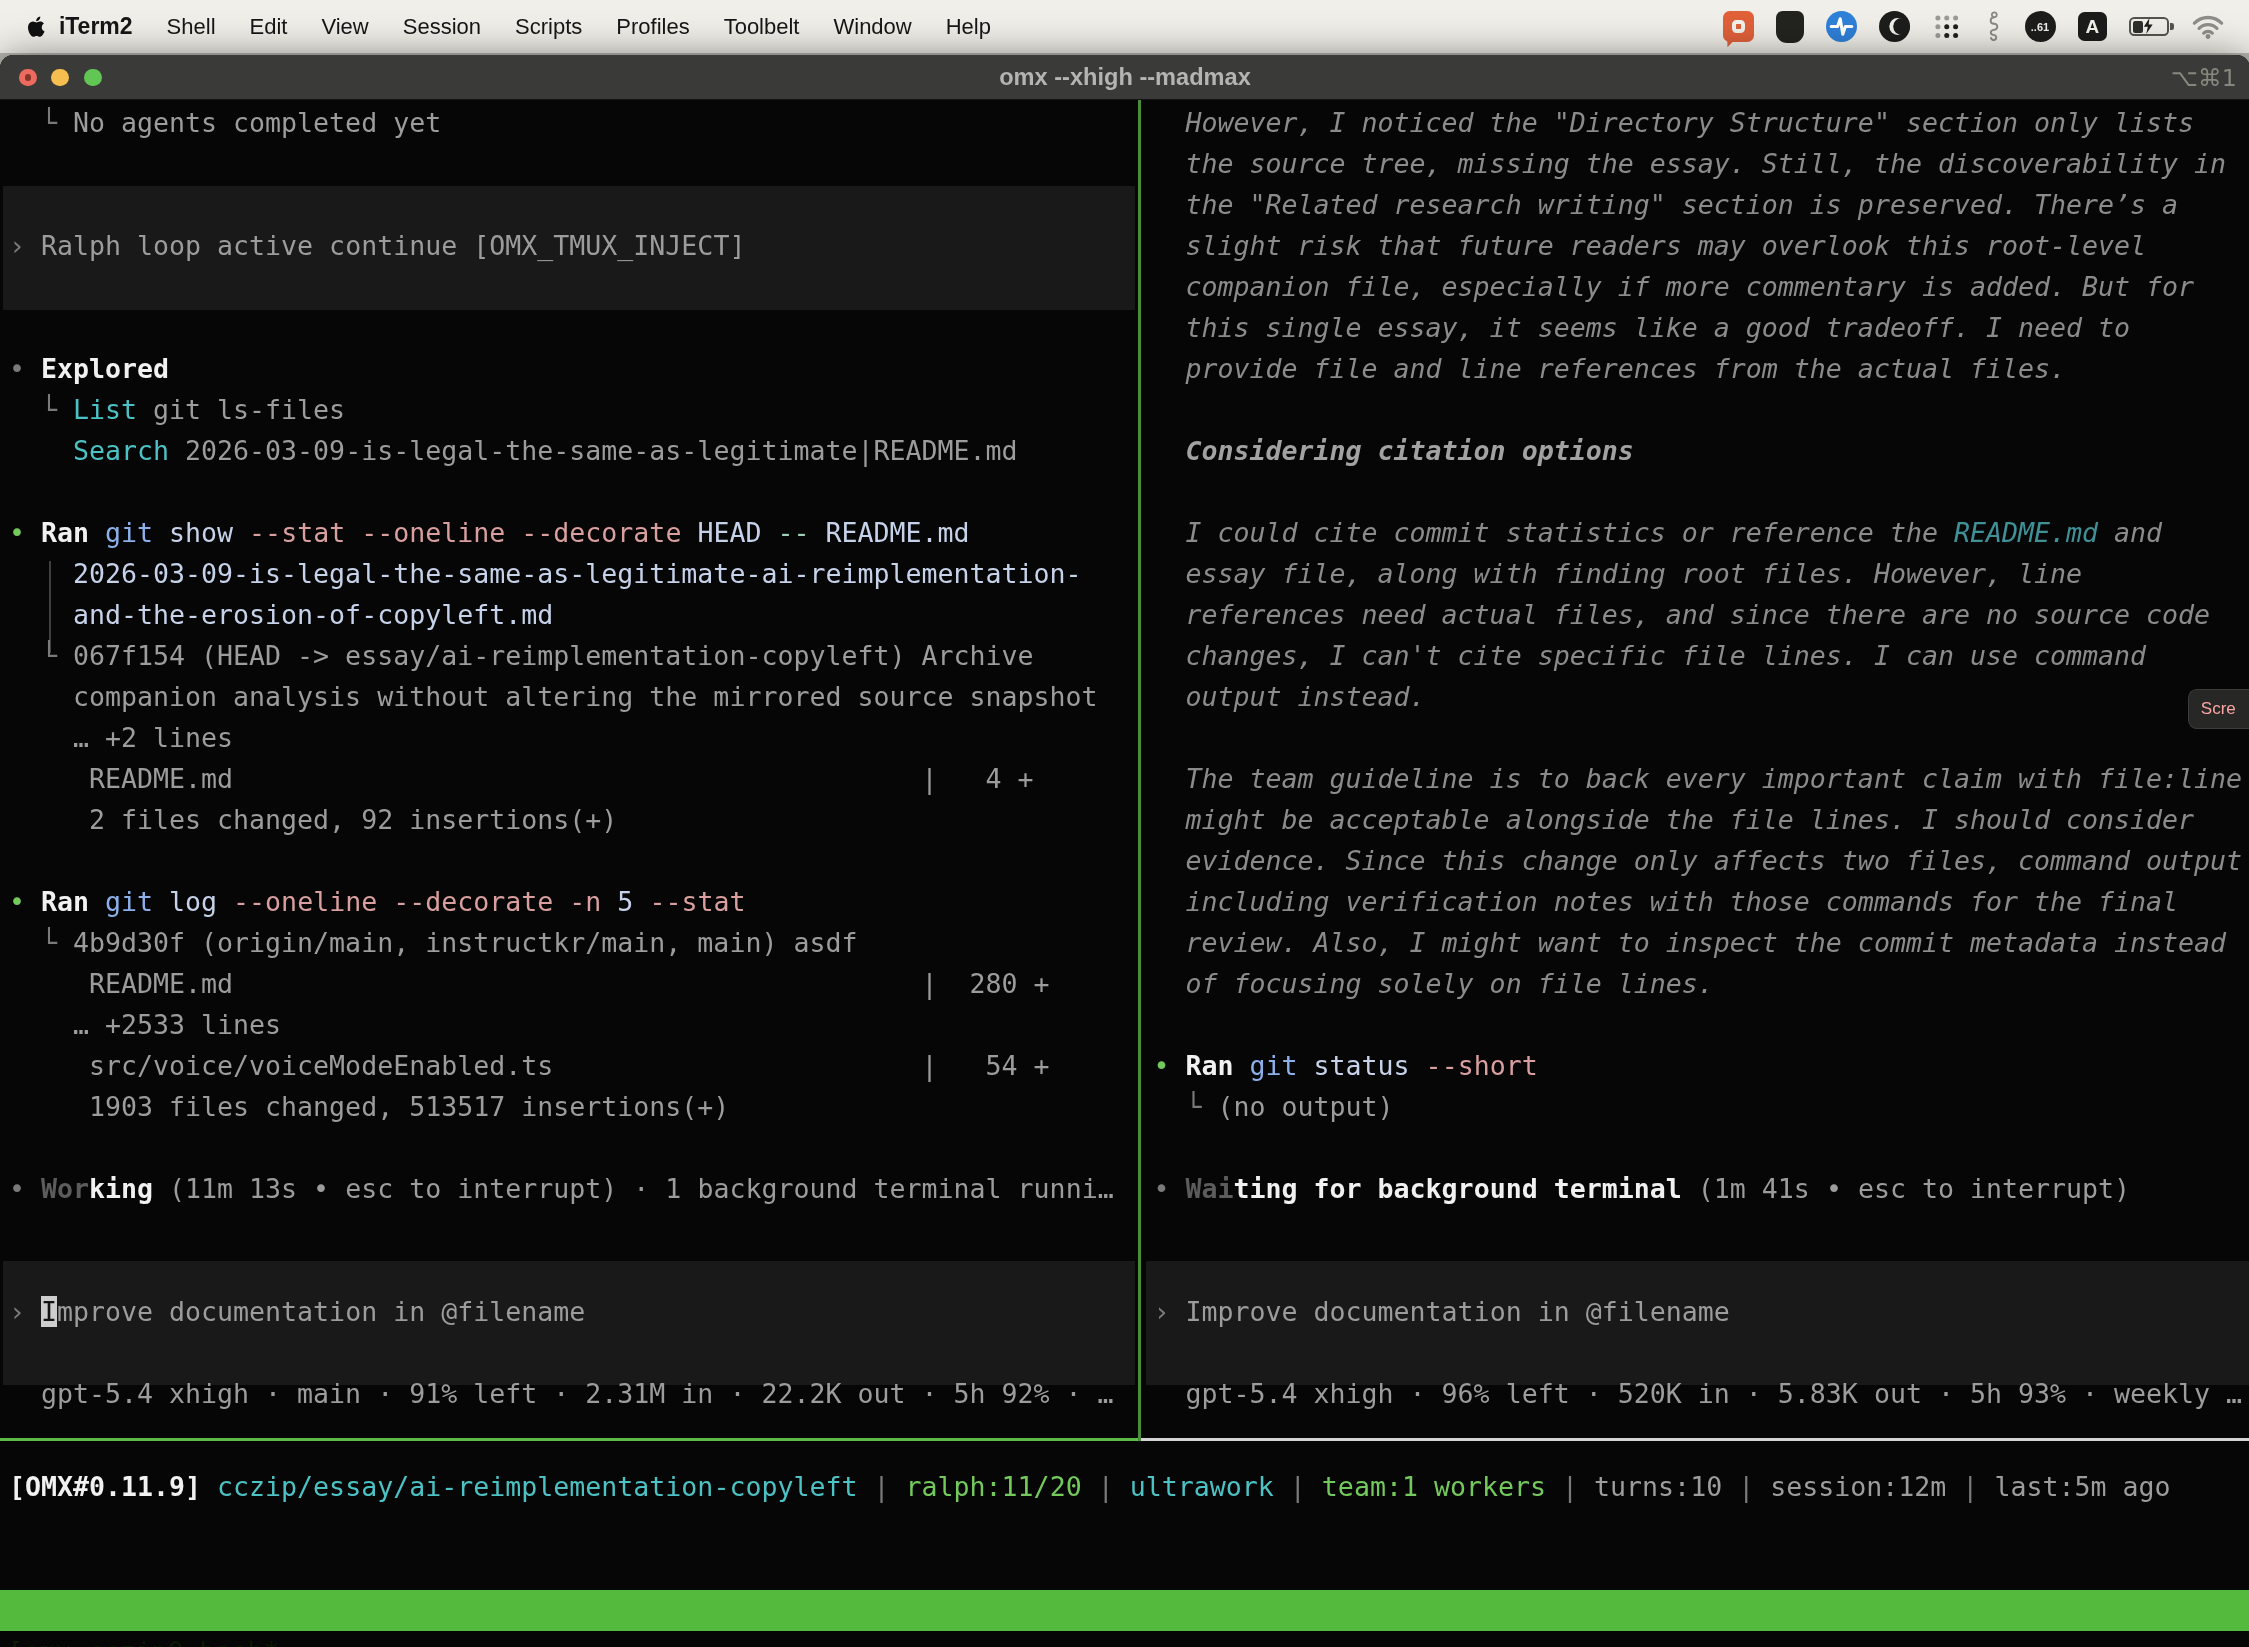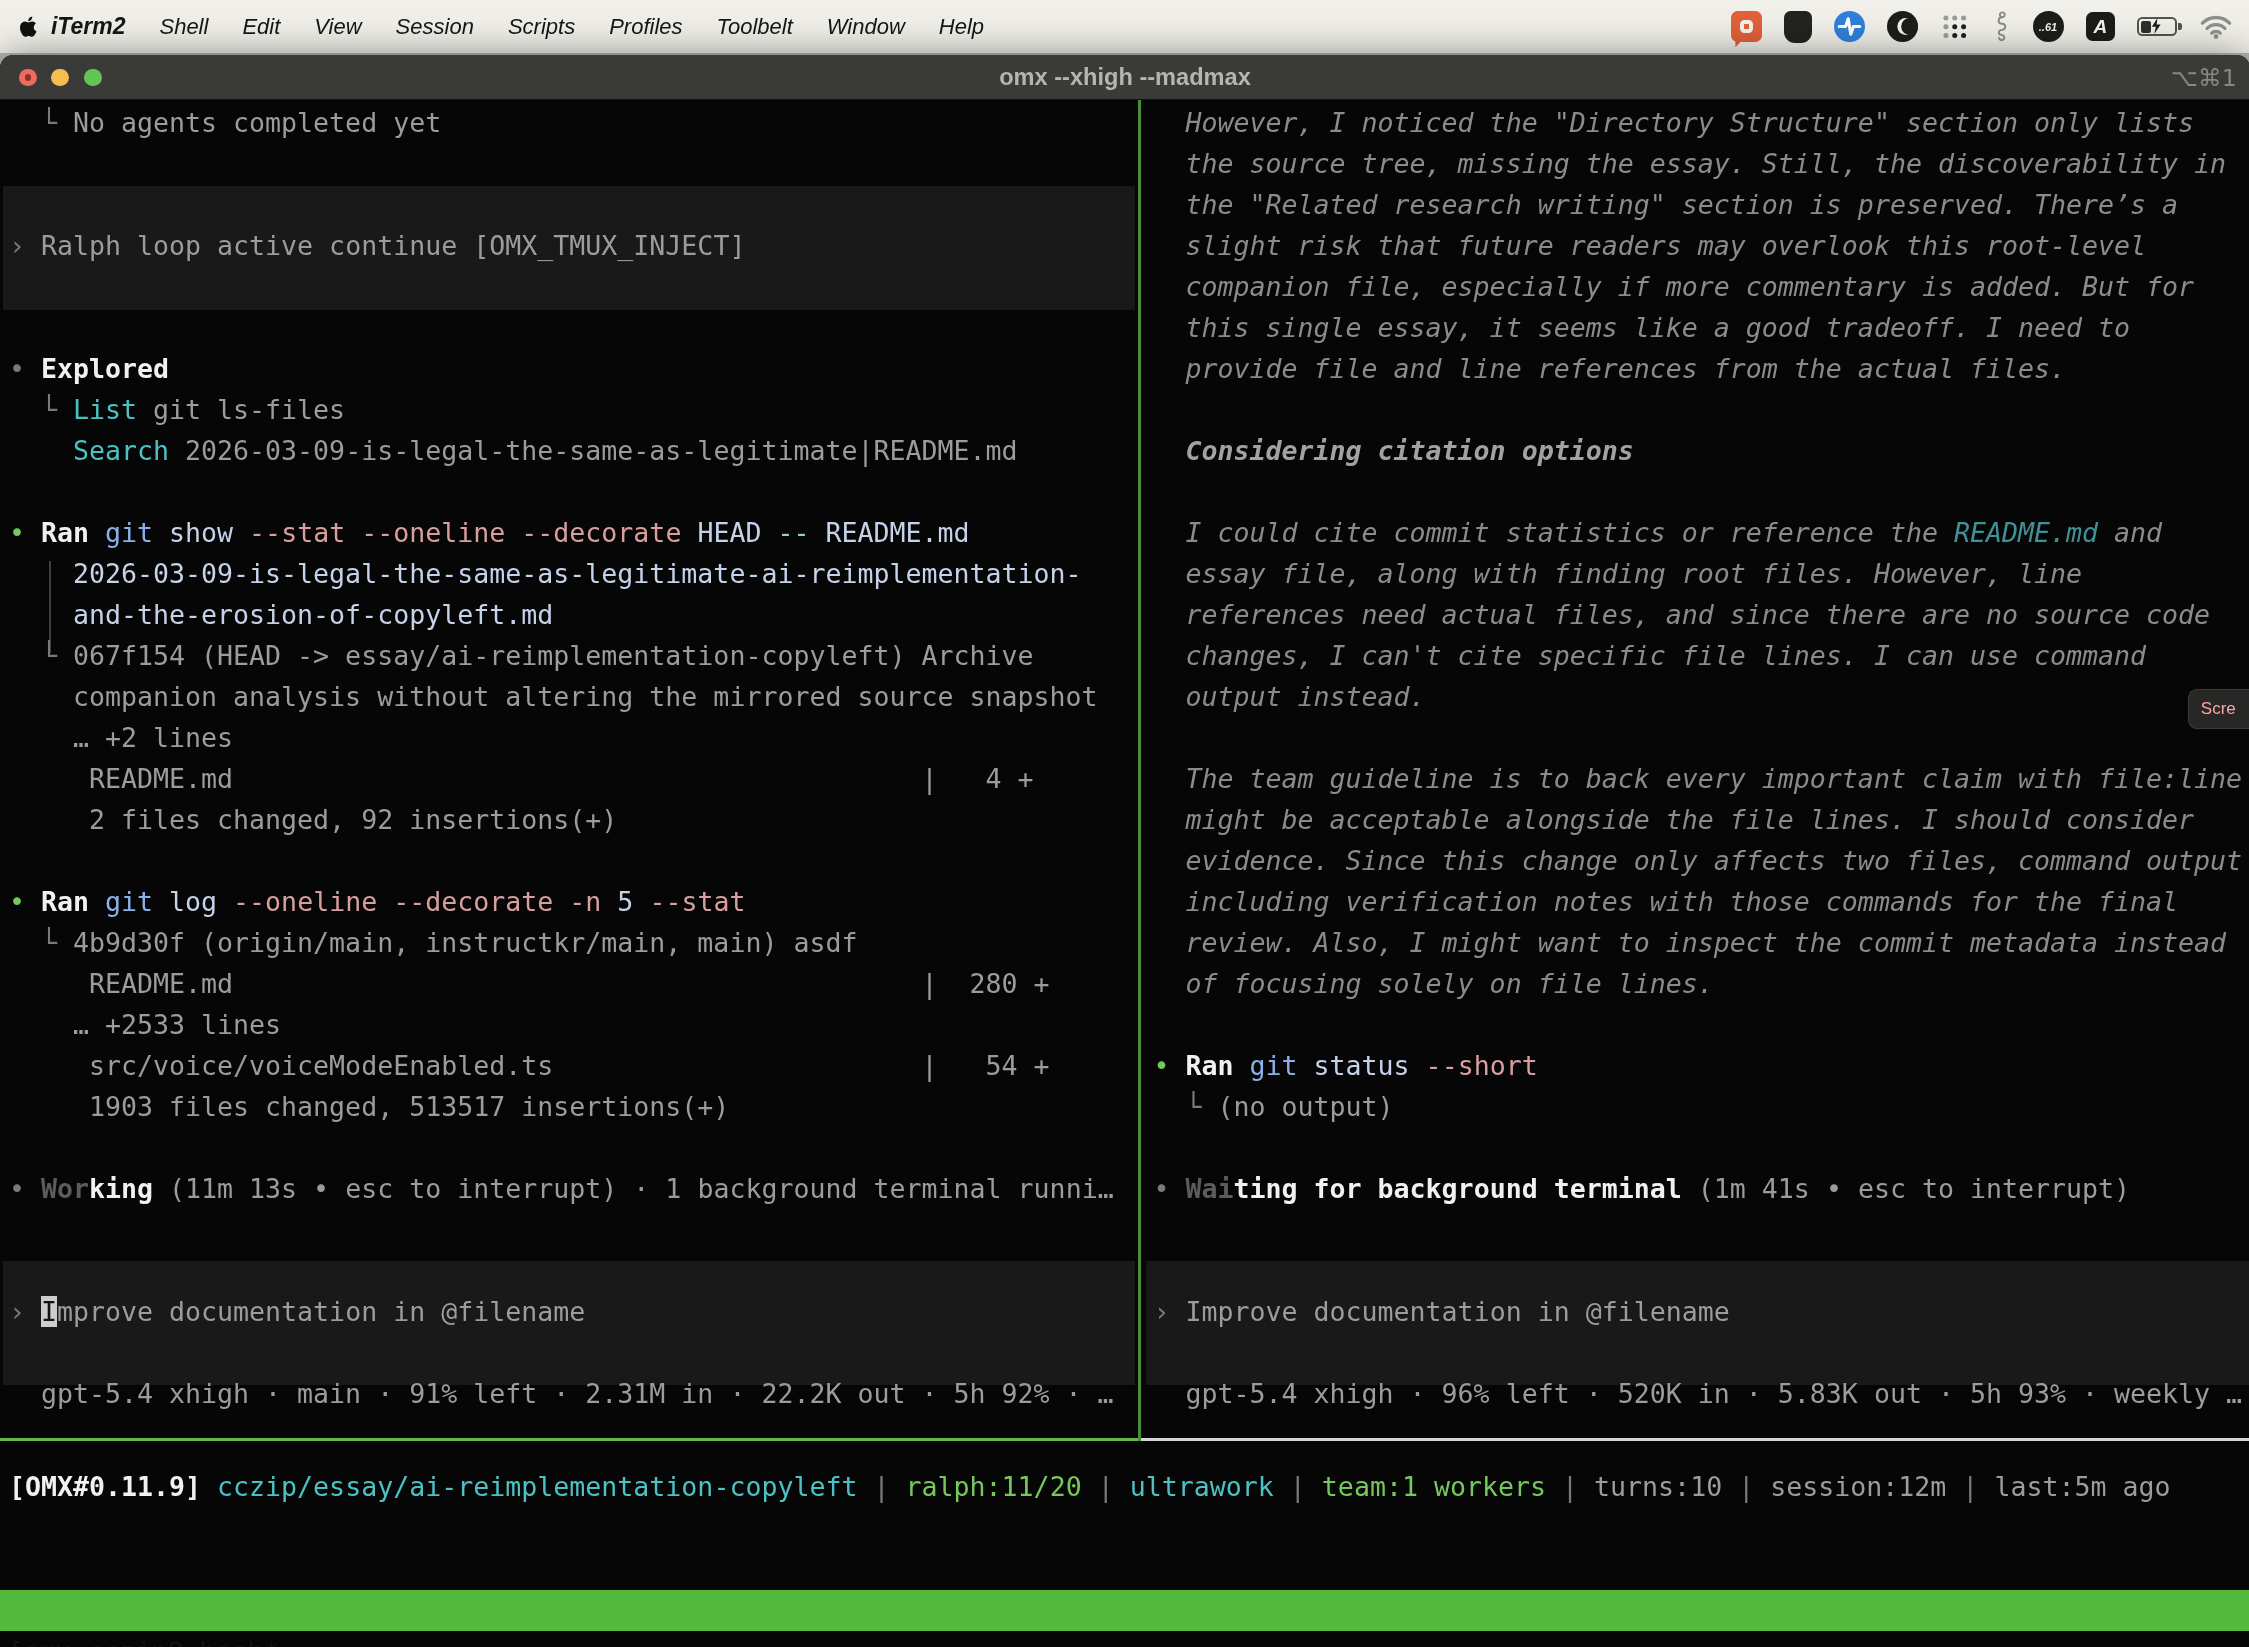--- a/index.html
+++ b/index.html
@@ -1,22 +1,22 @@
 <!DOCTYPE html>
 <html style="font-size:11.8px"><head>
 <meta charset="utf-8">
 <style>
   * { margin:0; padding:0; box-sizing:border-box; }
   html,body { width:2250px; height:1648px; overflow:hidden; background:#b9b8b2; }
   body { position:relative; font-family:"Liberation Sans", sans-serif; }
 
   
   .menubar { position:absolute; top:0; left:0; right:0; height:53px;
-    background:#f0efe9; display:flex; align-items:center; padding:0 17px;
-    font-size:22px; color:#161616;font-style:italic; }
+    background:#f0efe9; display:flex; align-items:center; padding:0 25px;
+    font-size:22px; color:#161616; }
   .menu-items { display:flex; list-style:none; align-items:center; gap:34px; }
   .menu-items li { cursor:default; white-space:nowrap; }
   .menu-items li.app-name { font-weight:700; font-size:23px; }
   .apple-logo { width:23.6px; height:28px; margin-right:10.3px; display:flex; align-items:center; }
   .status-icons { margin-left:auto; display:flex; align-items:center; gap:22px; }
   .sicon { display:flex; align-items:center; justify-content:center; }
 
   .icon-chat { width:31px; height:31px; background:#e0613a; border-radius:6.6px; position:relative;
     display:flex; align-items:center; justify-content:center; }
   .icon-chat .hole { width:12.5px; height:12.5px; border:4.4px solid #f4f2ec; border-radius:4.4px; background:transparent; }

